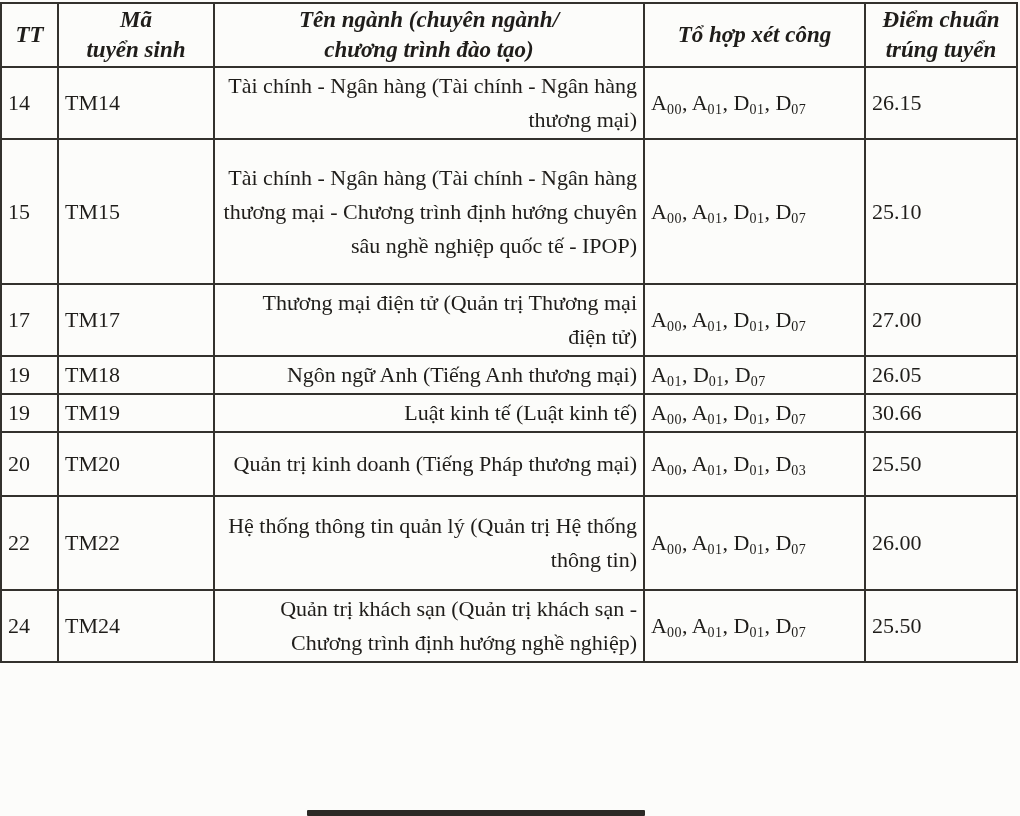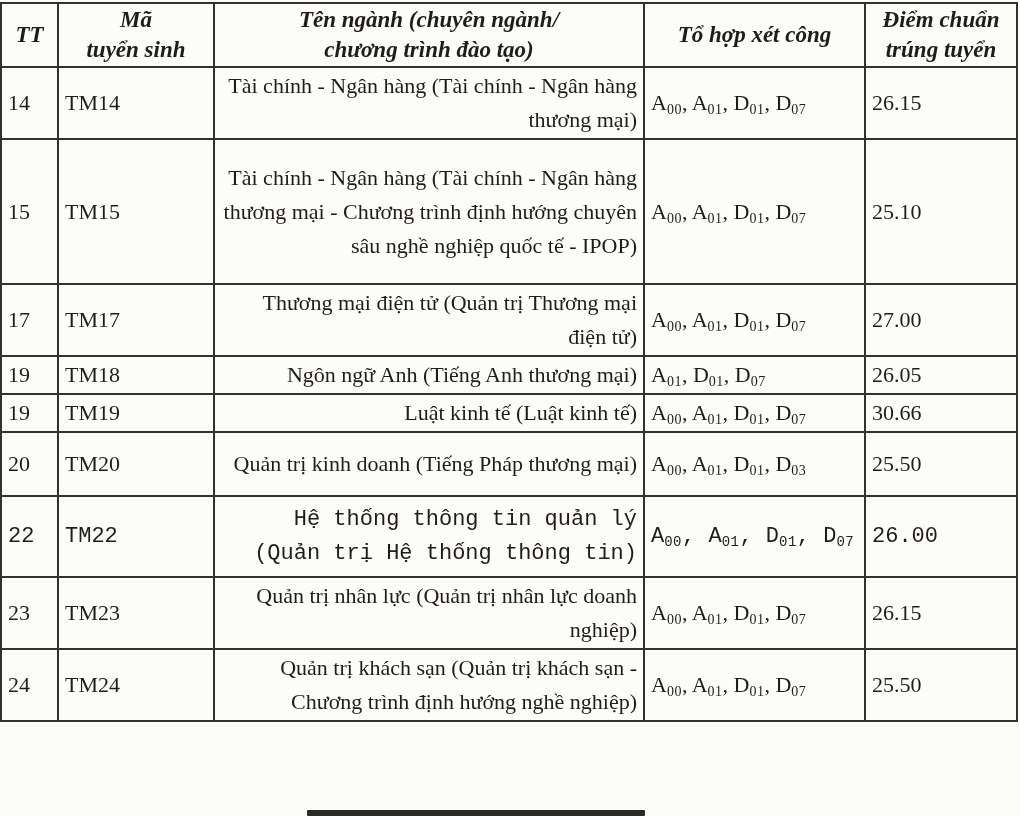--- a/index.html
+++ b/index.html
@@ -114,33 +114,26 @@
           <td class="cell-tohop"><span class="combo-code">A<sub>00</sub></span>, <span class="combo-code">A<sub>01</sub></span>, <span class="combo-code">D<sub>01</sub></span>, <span class="combo-code">D<sub>07</sub></span></td>
           <td class="cell-diem">30.66</td>
         </tr>
         <tr style="height: 64px;">
           <td class="cell-tt">20</td>
           <td class="cell-ma">TM20</td>
           <td class="cell-ten">Quản trị kinh doanh (Tiếng Pháp thương mại)</td>
           <td class="cell-tohop"><span class="combo-code">A<sub>00</sub></span>, <span class="combo-code">A<sub>01</sub></span>, <span class="combo-code">D<sub>01</sub></span>, <span class="combo-code">D<sub>03</sub></span></td>
           <td class="cell-diem">25.50</td>
         </tr>
-        <tr style="height: 81px; font-family: Liberation Mono, monospace;">
+        <tr style="height: 94px;">
           <td class="cell-tt">22</td>
           <td class="cell-ma">TM22</td>
           <td class="cell-ten">Hệ thống thông tin quản lý (Quản trị Hệ thống thông tin)</td>
           <td class="cell-tohop"><span class="combo-code">A<sub>00</sub></span>, <span class="combo-code">A<sub>01</sub></span>, <span class="combo-code">D<sub>01</sub></span>, <span class="combo-code">D<sub>07</sub></span></td>
           <td class="cell-diem">26.00</td>
-        </tr>
-        <tr style="height: 70px;">
-          <td class="cell-tt">23</td>
-          <td class="cell-ma">TM23</td>
-          <td class="cell-ten">Quản trị nhân lực (Quản trị nhân lực doanh nghiệp)</td>
-          <td class="cell-tohop"><span class="combo-code">A<sub>00</sub></span>, <span class="combo-code">A<sub>01</sub></span>, <span class="combo-code">D<sub>01</sub></span>, <span class="combo-code">D<sub>07</sub></span></td>
-          <td class="cell-diem">26.15</td>
         </tr>
         <tr style="height: 72px;">
           <td class="cell-tt">24</td>
           <td class="cell-ma">TM24</td>
           <td class="cell-ten">Quản trị khách sạn (Quản trị khách sạn - Chương trình định hướng nghề nghiệp)</td>
           <td class="cell-tohop"><span class="combo-code">A<sub>00</sub></span>, <span class="combo-code">A<sub>01</sub></span>, <span class="combo-code">D<sub>01</sub></span>, <span class="combo-code">D<sub>07</sub></span></td>
           <td class="cell-diem">25.50</td>
         </tr>
       </tbody>
   </table>

